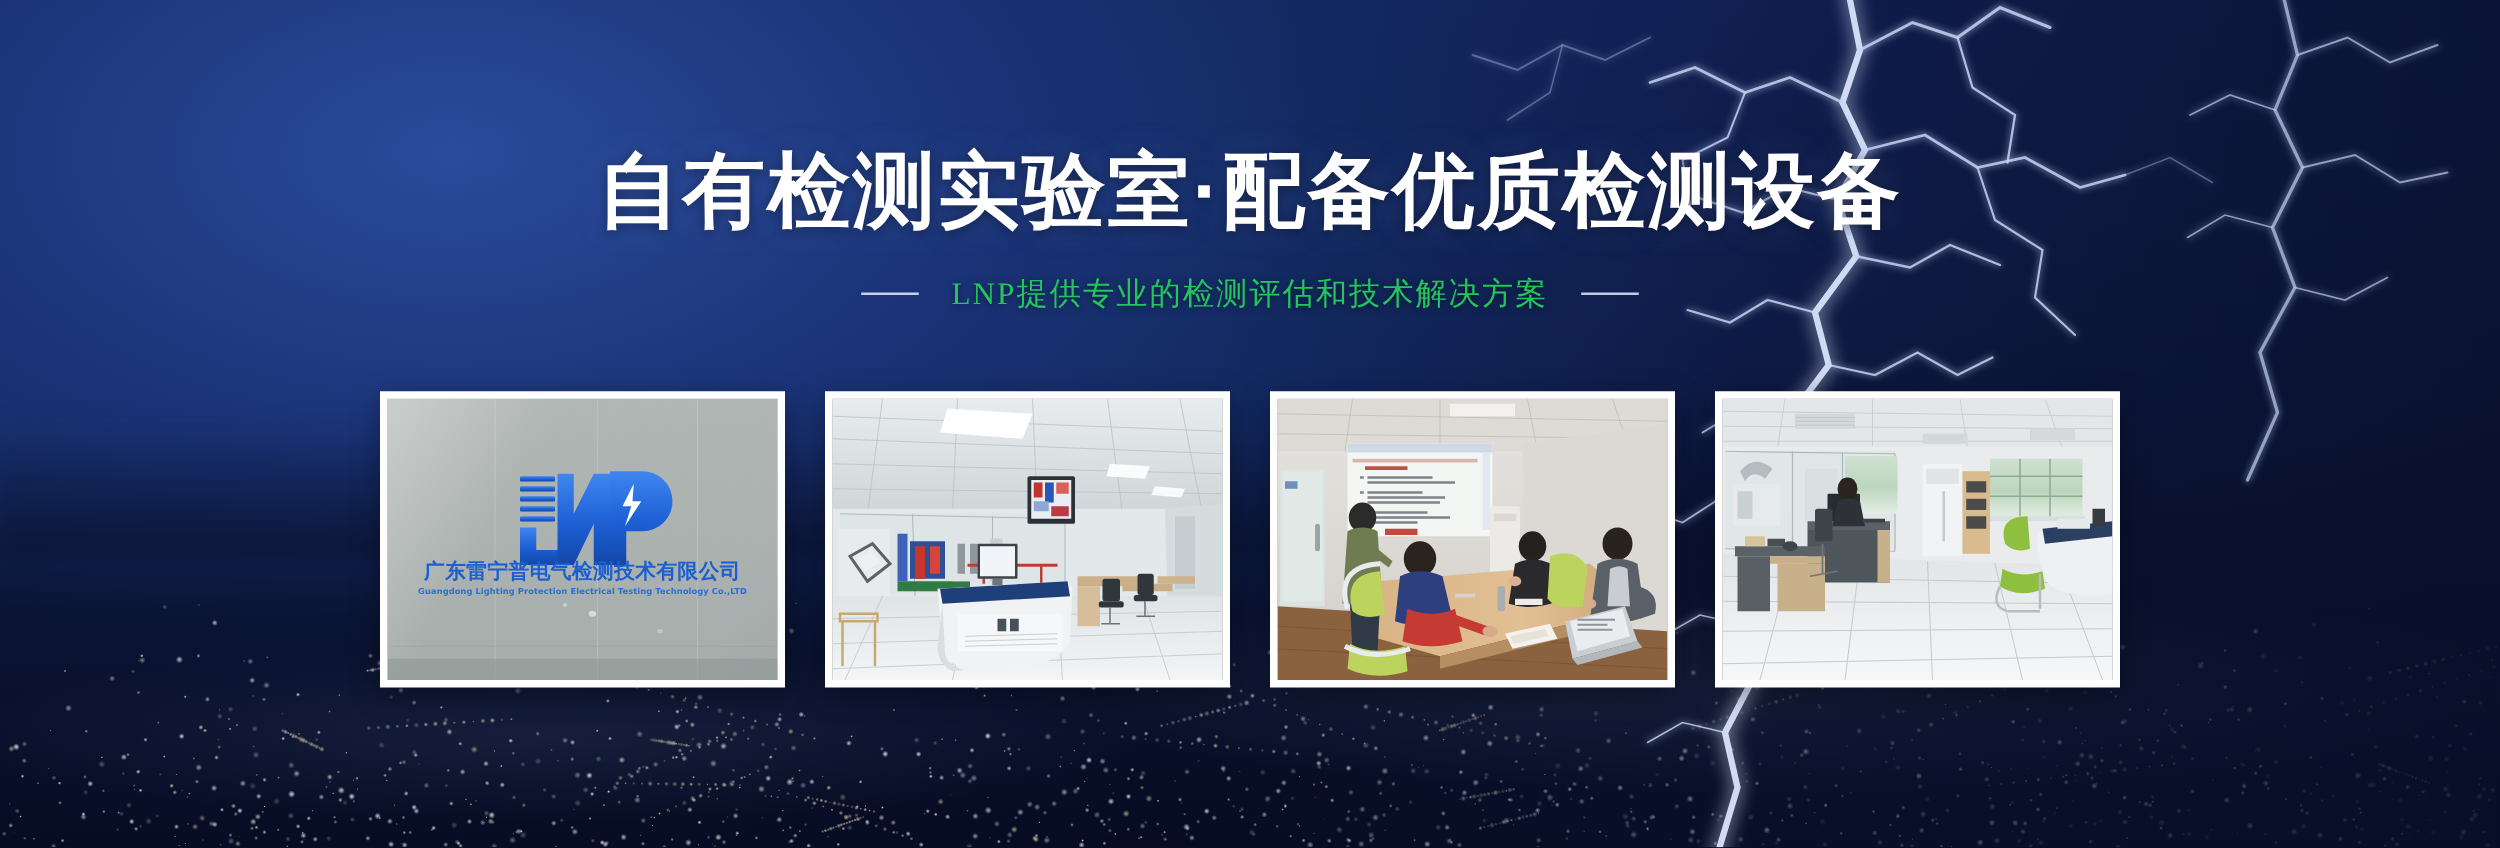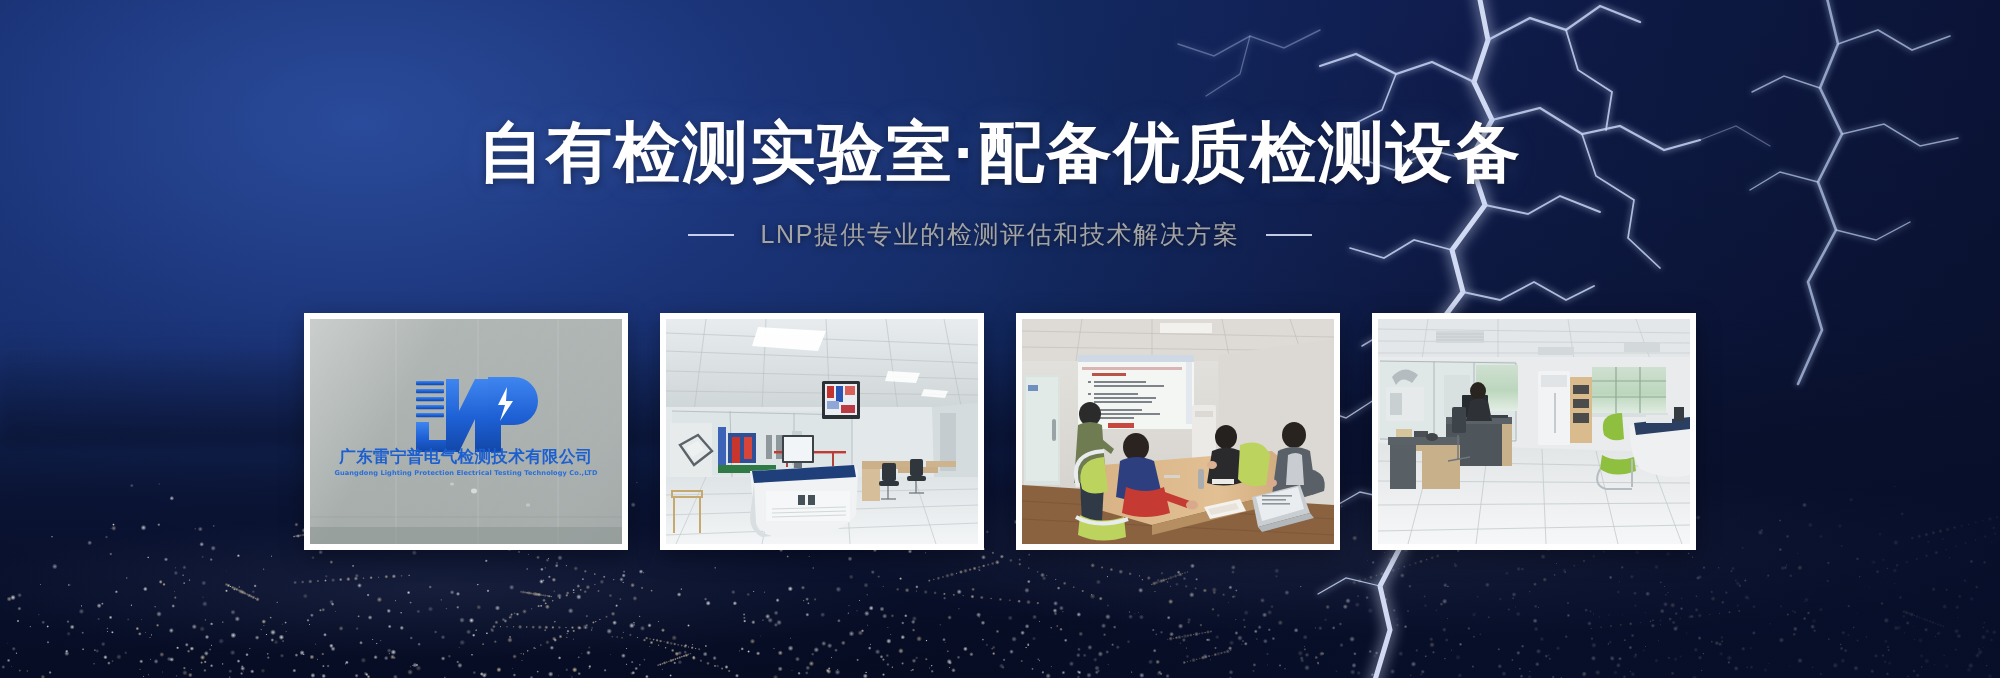--- a/index.html
+++ b/index.html
@@ -101,25 +101,26 @@
     gap: 26px;
     z-index: 6;
   }
   .dash {
     width: 46px;
     height: 2px;
     background: rgba(226,234,255,0.85);
     flex: 0 0 auto;
   }
   .subline .subtitle {
-    color: #a3a3a3;
+    color: #22c55e;
     font-size: 25px;
     letter-spacing: 1.6px;
     white-space: nowrap;
     text-shadow: 0 1px 6px rgba(0,0,0,0.5);
+    font-family: Liberation Serif, serif;
   }
 
   
   .gallery {
     position: absolute;
     top: 313px;
     left: 50%;
     transform: translateX(-50%);
     display: flex;
     gap: 32px;

